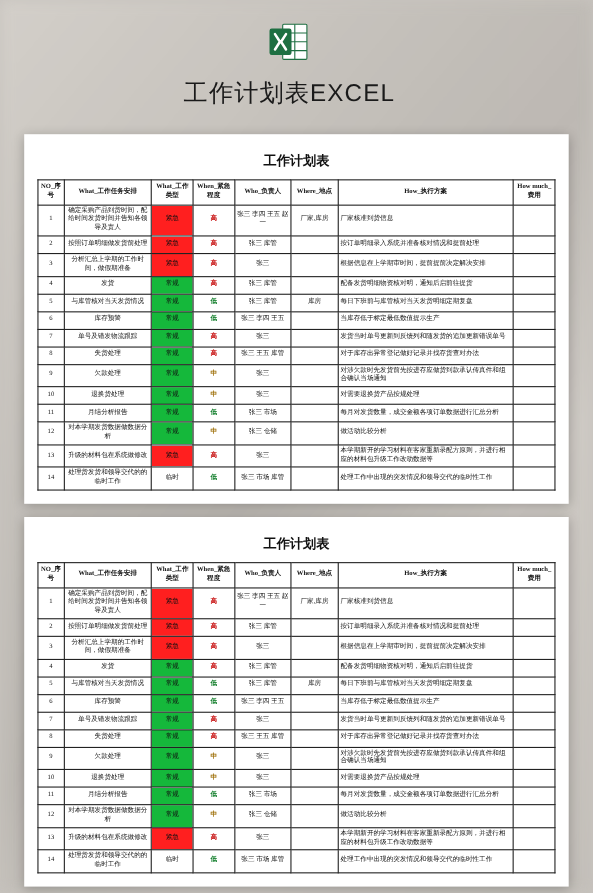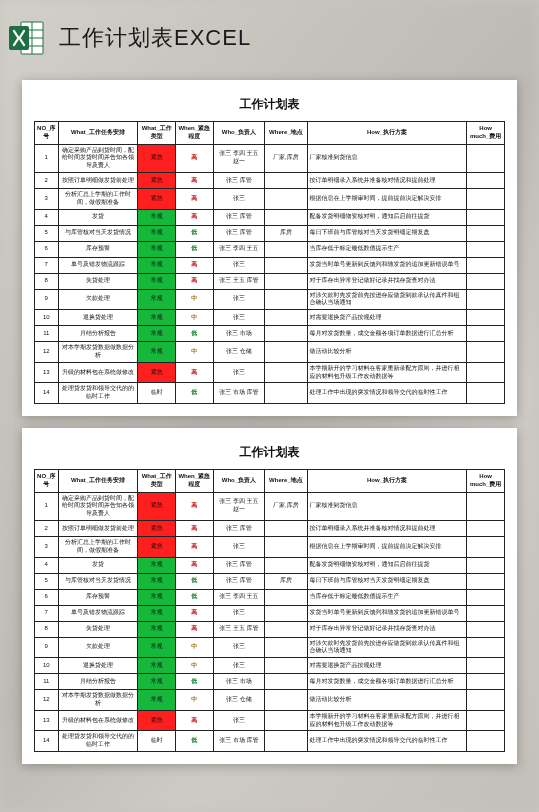--- a/index.html
+++ b/index.html
@@ -17,20 +17,21 @@
     background: linear-gradient(130deg, #d8d4ce 0%, #c4c0ba 30%, #b8b4ae 50%, #d0ccc6 70%, #c0bcb6 100%);
     filter: blur(6px);
     opacity: 0.7;
   }
   .header {
     position: relative;
     display: flex;
     align-items: center;
     padding: 18px 20px 14px 7px;
     gap: 12px;
+    flex-direction: column;
   }
   .excel-icon {
     width: 40px;
     height: 40px;
     position: relative;
     display: flex;
     align-items: center;
     justify-content: center;
   }
   .excel-icon svg { display:block; }
@@ -39,20 +40,21 @@
     font-size: 22px;
     font-weight: 400;
     letter-spacing: 1px;
   }
   .sheet {
     position: relative;
     background: #fff;
     margin: 8px 22px 12px 22px;
     box-shadow: 0 2px 10px rgba(0,0,0,0.25);
     padding: 16px 12px 12px 12px;
+    font-family: Liberation Serif, serif;
   }
   .sheet-title {
     text-align: center;
     font-size: 12px;
     font-weight: 700;
     margin-bottom: 8px;
     color: #111;
   }
   table {
     border-collapse: collapse;

